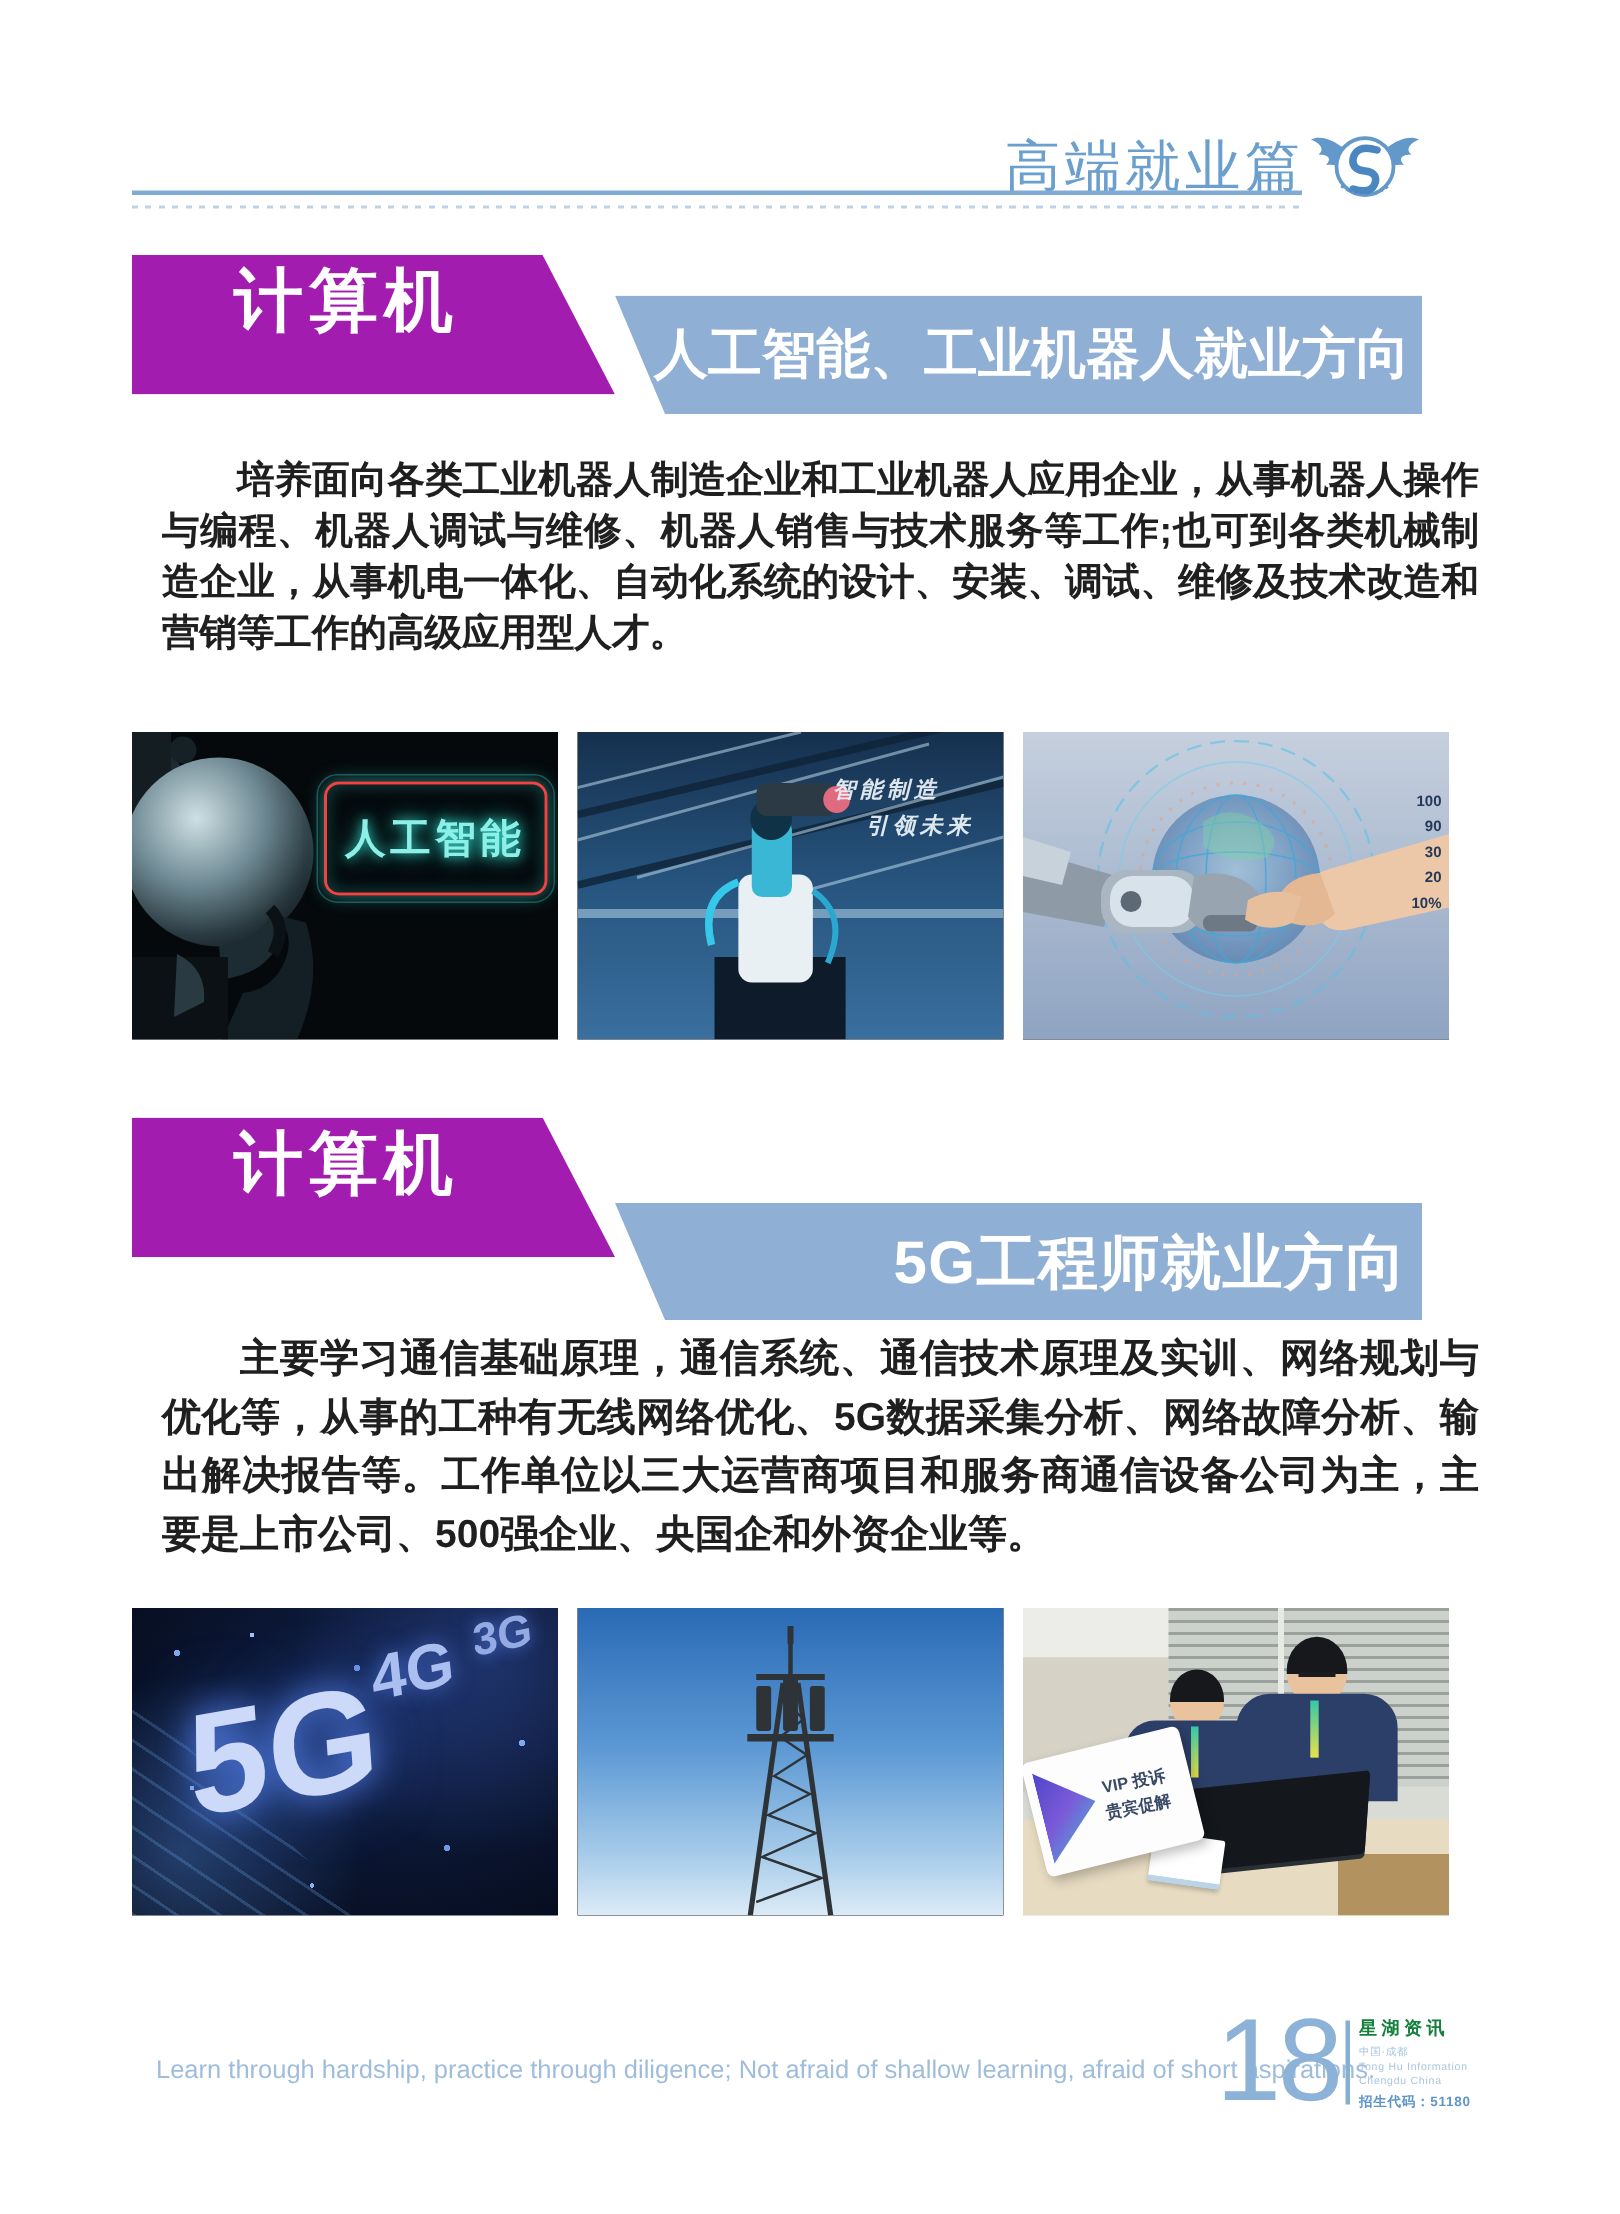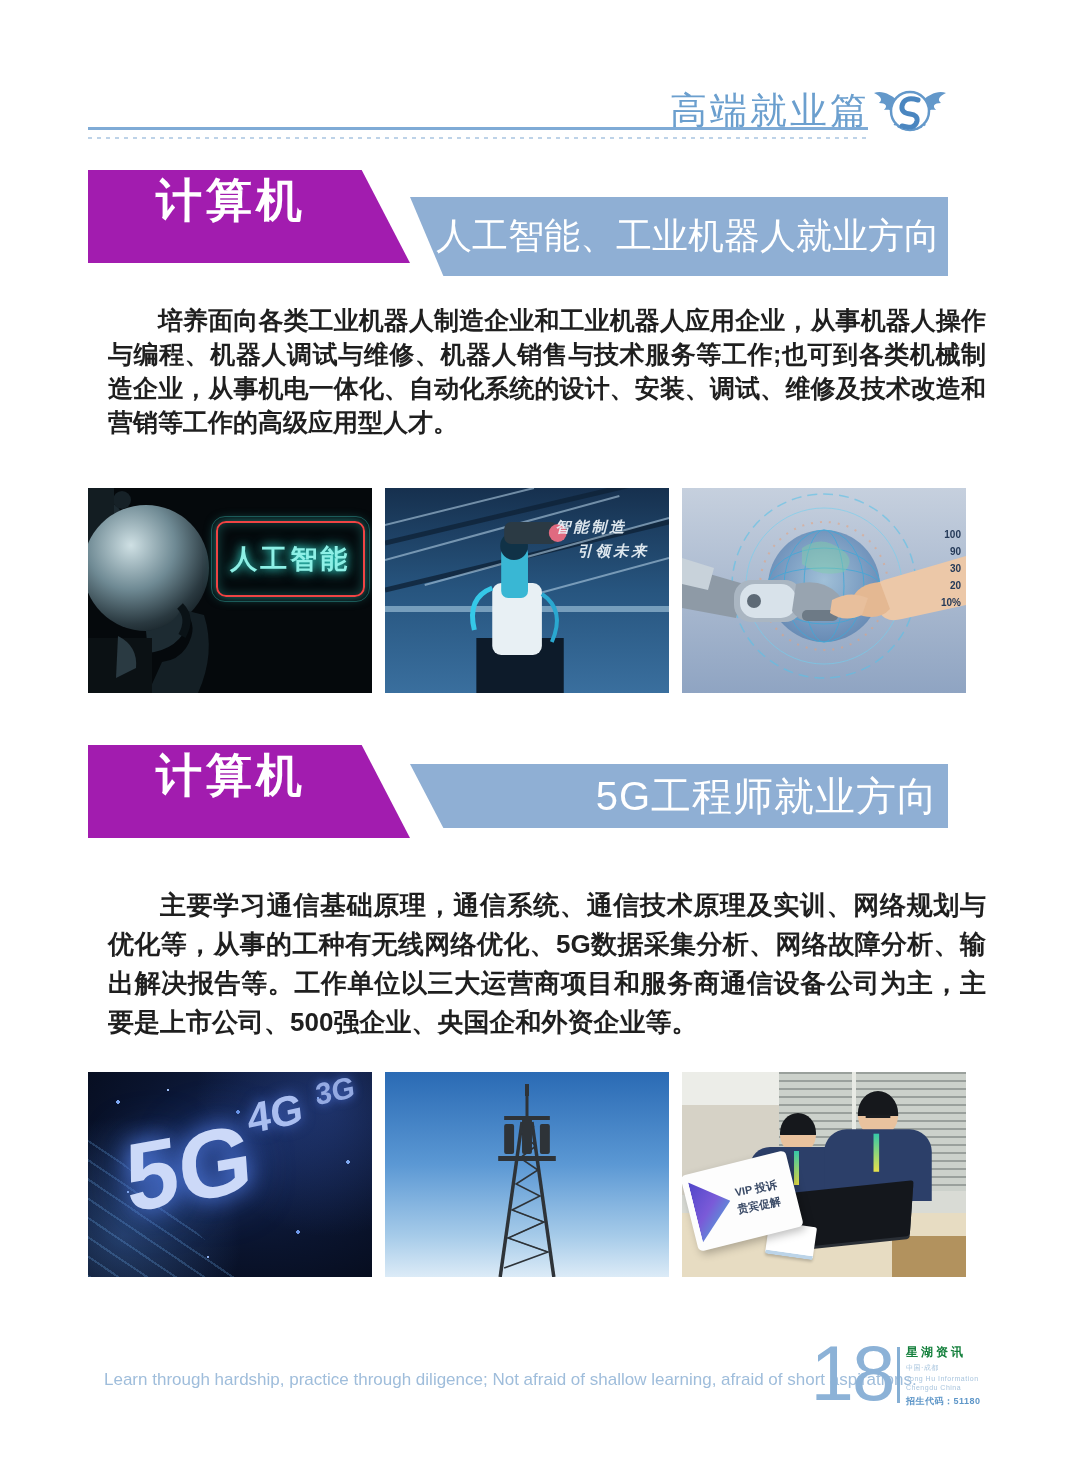--- a/index.html
+++ b/index.html
@@ -15,25 +15,25 @@
             background:repeating-linear-gradient(90deg,#bed3e8 0 4px,transparent 4px 9px);}
 
   
   .ban-left{position:absolute;left:88px;width:322px;height:93px;background:#a21caf;
             clip-path:polygon(0 0,85% 0,100% 100%,0 100%);
             display:flex;justify-content:center;padding-right:36px;box-sizing:border-box;}
   .ban-left span{color:#ffffff;font-size:46px;font-weight:bold;letter-spacing:4px;}
   .ban-right{position:absolute;left:410px;width:538px;background:#8fafd4;
              clip-path:polygon(0 0,100% 0,100% 100%,6.2% 100%);
              display:flex;align-items:center;justify-content:flex-end;box-sizing:border-box;}
-  .ban-right span{color:#ffffff;font-weight:normal;}
+  .ban-right span{color:#ffffff;font-weight:bold;}
   #banner1-left{top:170px;} #banner2-left{top:745px;}
   #banner1-right{top:197px;height:79px;padding-right:8px;}
   #banner1-right span{font-size:36px;letter-spacing:0px;}
-  #banner2-right{top:764px;height:64px;padding-right:10px;}
+  #banner2-right{top:802px;height:78px;padding-right:10px;}
   #banner2-right span{font-size:40px;letter-spacing:1px;}
 
   
   .para{position:absolute;left:88px;width:878px;color:#1f1f1f;text-align:justify;
         text-indent:2em;font-weight:600;margin-left:20px;}
   #para1{top:303px;font-size:25px;line-height:34px;}
   #para2{top:886px;font-size:26px;line-height:39px;}
 
   
   .photo-row{position:absolute;left:88px;width:878px;height:205px;display:flex;gap:13px;}

